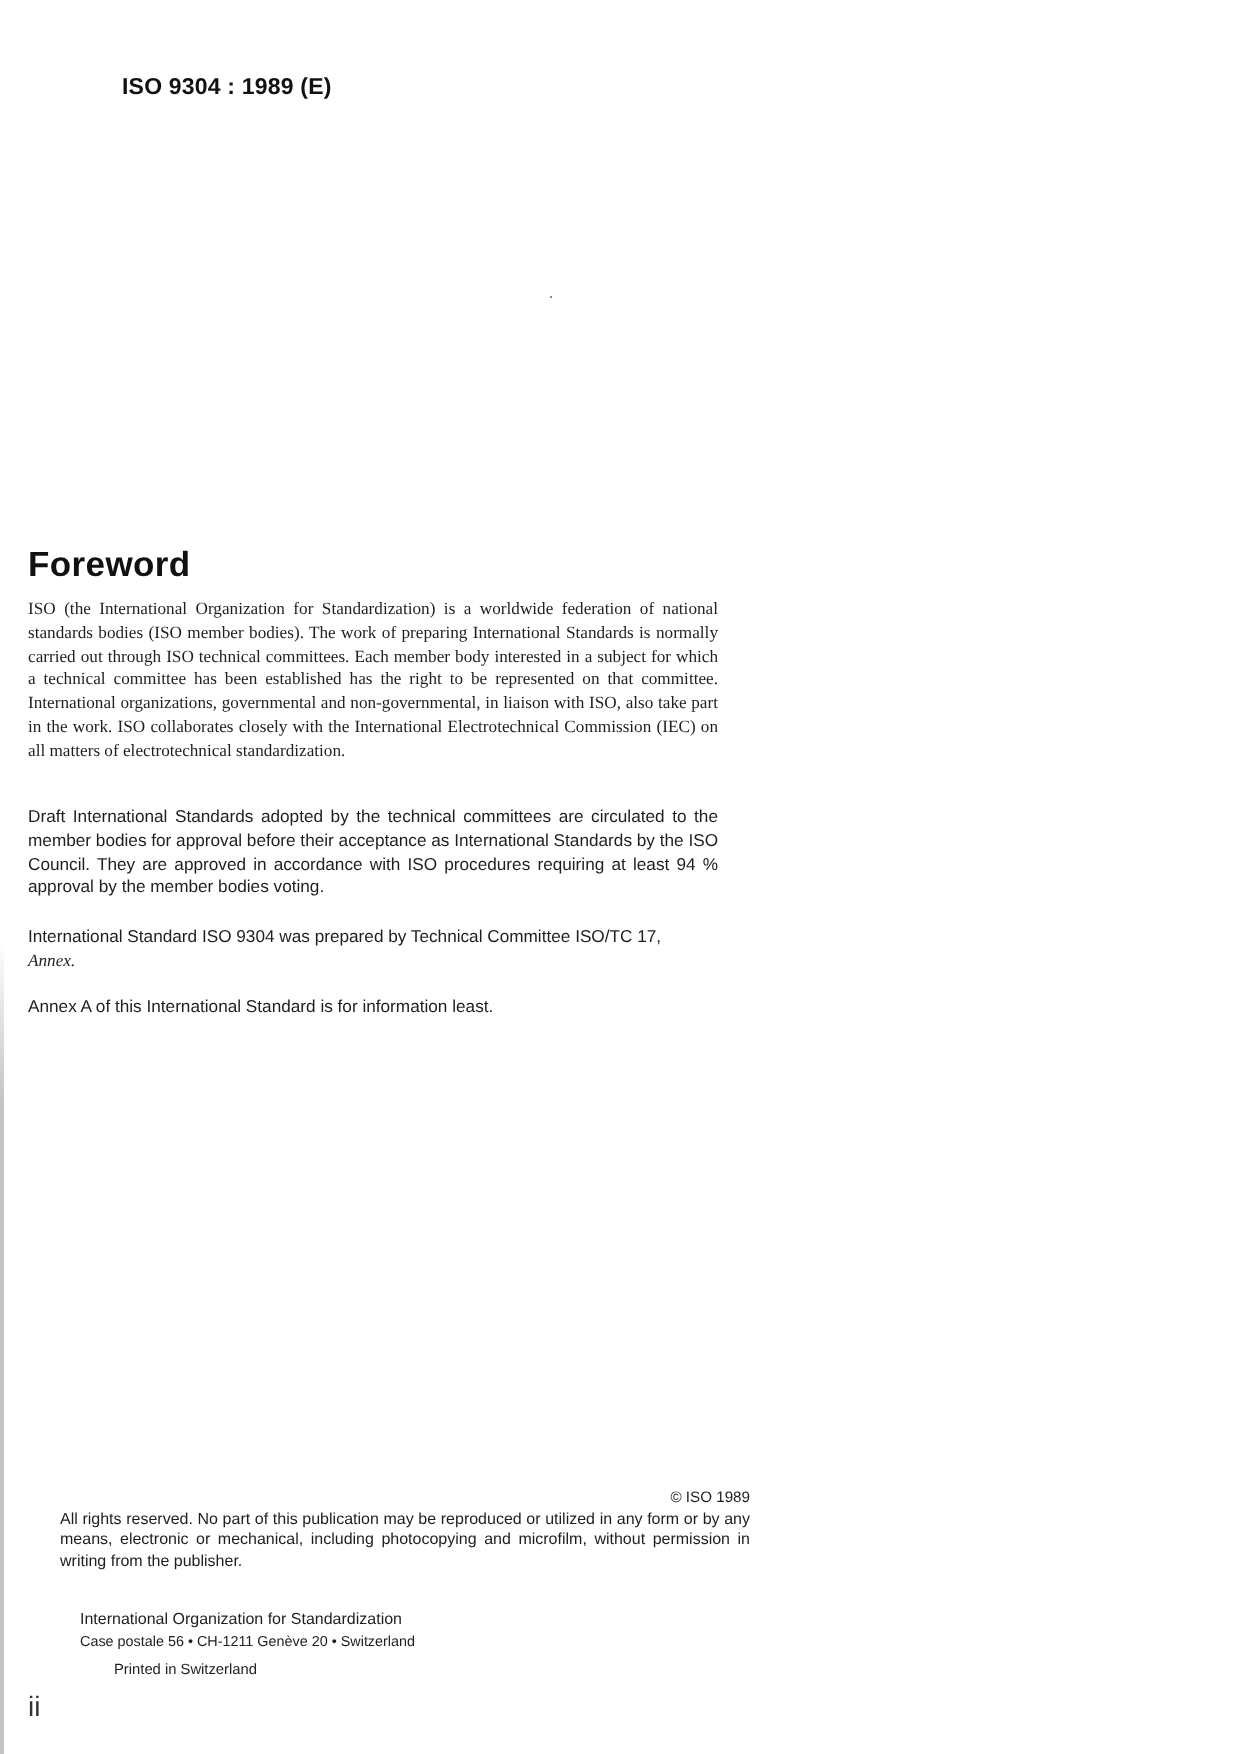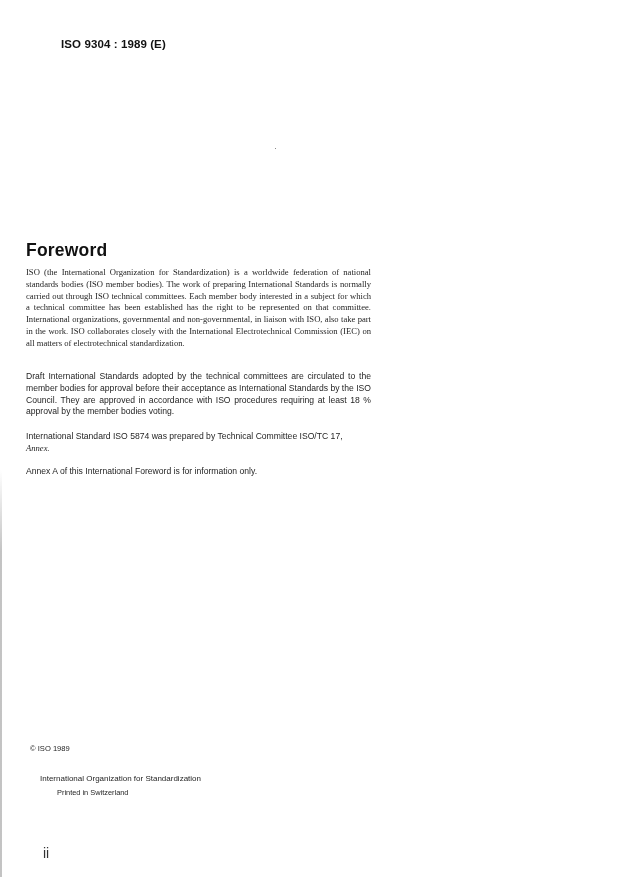--- a/index.html
+++ b/index.html
@@ -36,22 +36,23 @@
     .speck {
       position: absolute;
       left: 275px;
       top: 148px;
       width: 1px;
       height: 1px;
       background: #888;
     }
     .section {
       position: absolute;
-      left: 26px;
+      left: 14px;
       width: 345px;
+      margin-top: 32px;
     }
     .title {
       top: 240px;
       font-size: 17.5px;
       font-weight: bold;
       color: #111;
       letter-spacing: 0.2px;
     }
     .para {
       font-size: 8.6px;
@@ -66,54 +67,56 @@
     .italic { font-style: italic; font-family: "Liberation Serif", serif; }
     .footer {
       position: absolute;
       left: 30px;
       top: 744px;
       width: 345px;
       font-size: 8px;
       line-height: 10.5px;
       color: #1e1e1e;
     }
-    .footer .copyline { font-size: 7.6px; }
+    .footer .copyline { font-size: 7.6px; text-align: right; }
     .footer .rights { text-align: justify; }
     .footer .org { padding-left: 10px; margin-top: 19px; }
     .footer .addr { padding-left: 10px; font-size: 7.2px; }
     .footer .printed { font-size: 7.4px; margin-top: 4px; padding-left: 27px; }
     .page-num {
       position: absolute;
-      left: 43px;
+      left: 14px;
       top: 845px;
       font-size: 14px;
       color: #333;
     }
   </style>
 </head>
 <body>
 
 <div class="left-edge"></div>
 
 <div class="header-ref">ISO 9304 : 1989 (E)</div>
 
 <div class="speck"></div>
 
 <div class="section title">Foreword</div>
 
 <div class="section para p1">ISO (the International Organization for Standardization) is a worldwide federation of national standards bodies (ISO member bodies). The work of preparing International Standards is normally carried out through ISO technical committees. Each member body interested in a subject for which a technical committee has been established has the right to be represented on that committee. International organizations, governmental and non-governmental, in liaison with ISO, also take part in the work. ISO collaborates closely with the International Electrotechnical Commission (IEC) on all matters of electrotechnical standardization.</div>
 
-<div class="section para p2">Draft International Standards adopted by the technical committees are circulated to the member bodies for approval before their acceptance as International Standards by the ISO Council. They are approved in accordance with ISO procedures requiring at least 18 % approval by the member bodies voting.</div>
+<div class="section para p2">Draft International Standards adopted by the technical committees are circulated to the member bodies for approval before their acceptance as International Standards by the ISO Council. They are approved in accordance with ISO procedures requiring at least 94 % approval by the member bodies voting.</div>
 
 <div class="section para p3">
-  <span>International Standard ISO 5874 was prepared by Technical Committee ISO/TC 17,</span><br>
+  <span>International Standard ISO 9304 was prepared by Technical Committee ISO/TC 17,</span><br>
   <span class="italic">Annex.</span>
 </div>
 
-<div class="section para p4">Annex A of this International Foreword is for information only.</div>
+<div class="section para p4">Annex A of this International Standard is for information least.</div>
 
 <div class="footer">
   <div class="copyline">©  ISO  1989</div>
+  <div class="rights">All rights reserved. No part of this publication may be reproduced or utilized in any form or by any means, electronic or mechanical, including photocopying and microfilm, without permission in writing from the publisher.</div>
   <div class="org">International Organization for Standardization</div>
+  <div class="addr">Case postale 56 • CH-1211 Genève 20 • Switzerland</div>
   <div class="printed">Printed in Switzerland</div>
 </div>
 
 <div class="page-num">ii</div>
 
 </body></html>

